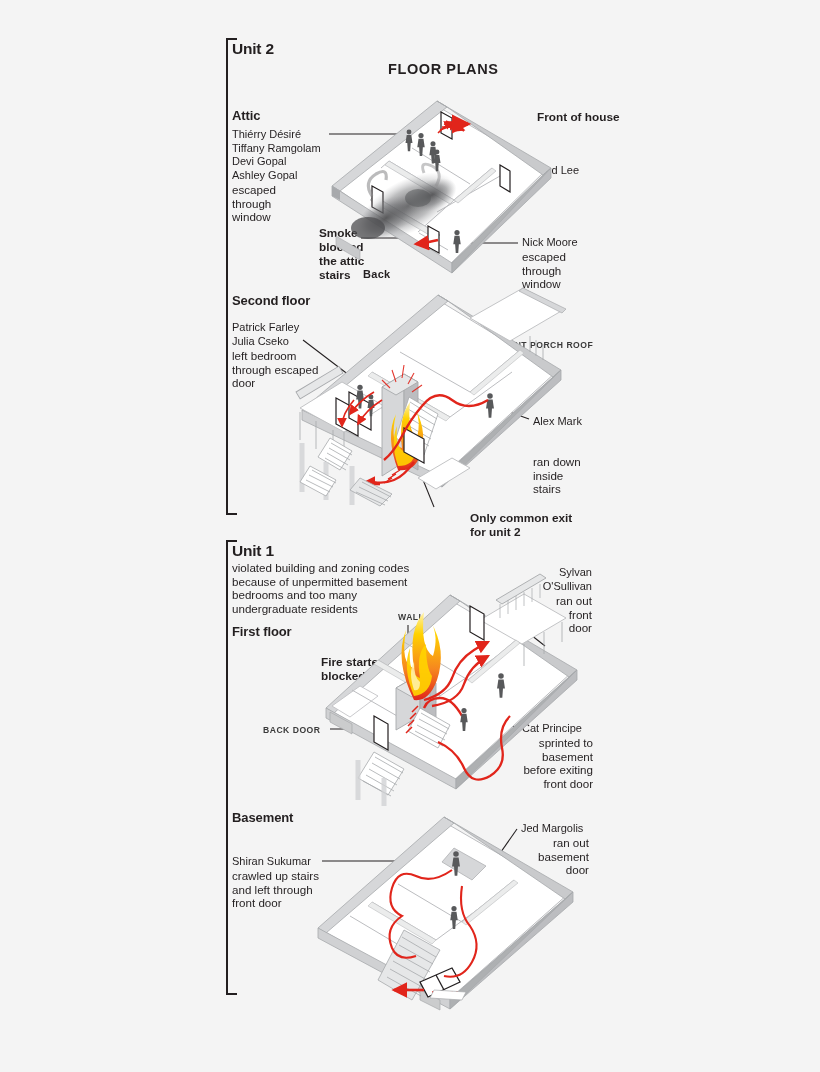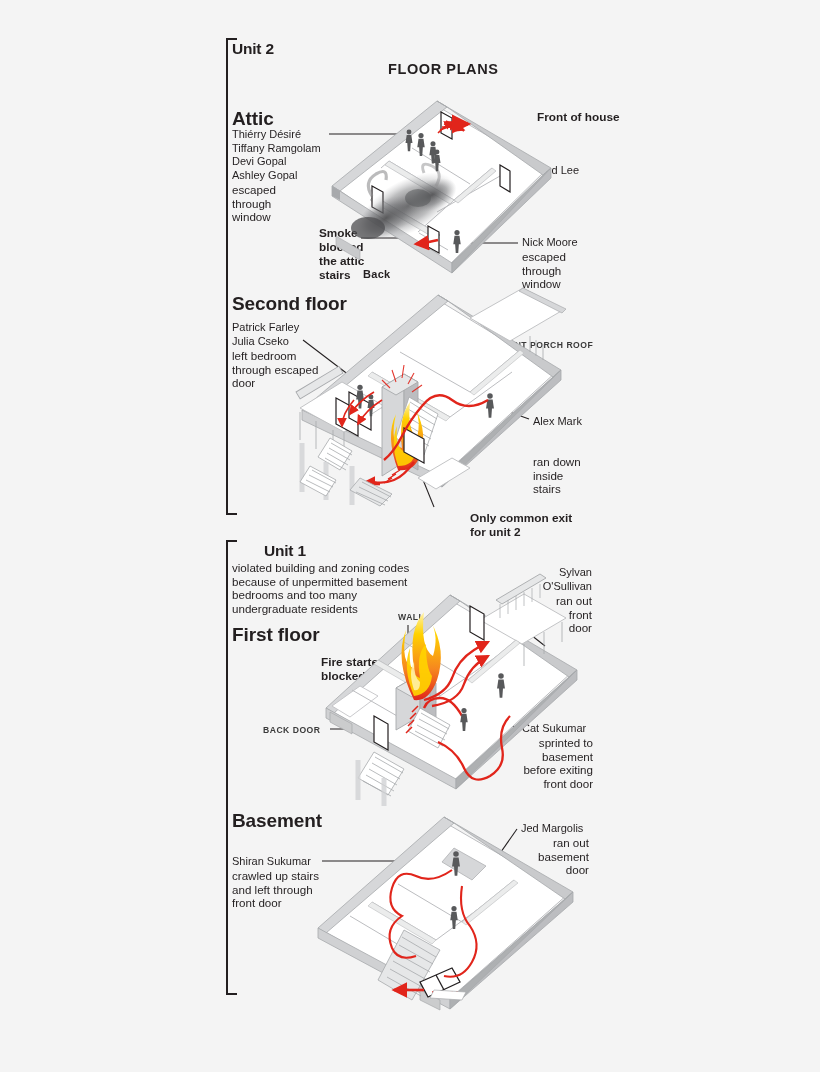--- a/index.html
+++ b/index.html
@@ -15,21 +15,21 @@
     overflow: hidden;
   }
   .stage { position: absolute; inset: 0; }
 
   
   .txt { position: absolute; white-space: pre-line; }
   .right { text-align: right; }
 
   .unit-head { font-size: 15.5px; font-weight: bold; letter-spacing: -0.2px; }
   .unit-body { font-size: 11.6px; font-weight: normal; line-height: 13.6px; }
-  .floor-head { font-size: 19px; font-weight: bold; letter-spacing: -0.1px; }
+  .floor-head { font-size: 13px; font-weight: bold; letter-spacing: -0.1px; }
   .person-name { font-size: 11px; font-weight: normal; line-height: 13.6px; }
   .person-sub { font-size: 11.6px; font-weight: normal; line-height: 13.6px; }
   .callout-bold { font-size: 11.8px; font-weight: bold; line-height: 14px; padding-left: 45px; }
   .plans-title { font-size: 14.5px; font-weight: bold; letter-spacing: 0.6px; }
   .tiny-label { font-size: 8.6px; font-weight: bold; letter-spacing: 0.5px; color: #3a3a3a; }
   .small-cap { font-size: 11px; font-weight: bold; letter-spacing: 0.3px; }
   .pit-label { font-size: 11.8px; font-weight: bold; }
 
   
   .bracket { position: absolute; border-left: 2px solid #231f20; }
@@ -91,42 +91,42 @@
   <div class="txt pit-label" style="left:436px; top:381px;">THE PIT</div>
 
   <div class="txt person-name" style="left:533px; top:415px;">Alex Mark</div>
   <div class="txt person-sub" style="left:533px; top:455px; width:100px;">ran down
 inside
 stairs</div>
 
   <div class="txt callout-bold" style="left:425px; top:511px; width:150px;">Only common exit
 for unit 2</div>
 
-  <div class="txt unit-head" style="left:232px; top:542px;margin-left:32px;">Unit 1</div>
+  <div class="txt unit-head" style="left:232px; top:542px;">Unit 1</div>
   <div class="txt unit-body" style="left:232px; top:561px; width:200px;">violated building and zoning codes
 because of unpermitted basement
 bedrooms and too many
 undergraduate residents</div>
 
   <div class="txt floor-head" style="left:232px; top:624px;">First floor</div>
 
   <div class="txt callout-bold" style="left:276px; top:655px; width:150px;">Fire started in
 blocked stair well</div>
 
   <div class="txt tiny-label" style="left:398px; top:612px;">WALL</div>
 
   <div class="txt tiny-label" style="left:263px; top:725px;">BACK DOOR</div>
 
   <div class="txt person-name right" style="left:500px; top:566px; width:92px;">Sylvan
 O'Sullivan</div>
   <div class="txt person-sub right" style="left:490px; top:594px; width:102px;">ran out
 front
 door</div>
 
-  <div class="txt person-name" style="left:522px; top:722px;">Cat Sukumar</div>
+  <div class="txt person-name" style="left:522px; top:722px;">Cat Principe</div>
   <div class="txt person-sub right" style="left:498px; top:736px; width:95px;">sprinted to
 basement
 before exiting
 front door</div>
 
   <div class="txt floor-head" style="left:232px; top:810px;">Basement</div>
 
   <div class="txt person-name" style="left:232px; top:855px;">Shiran Sukumar</div>
   <div class="txt person-sub" style="left:232px; top:869px; width:130px;">crawled up stairs
 and left through

